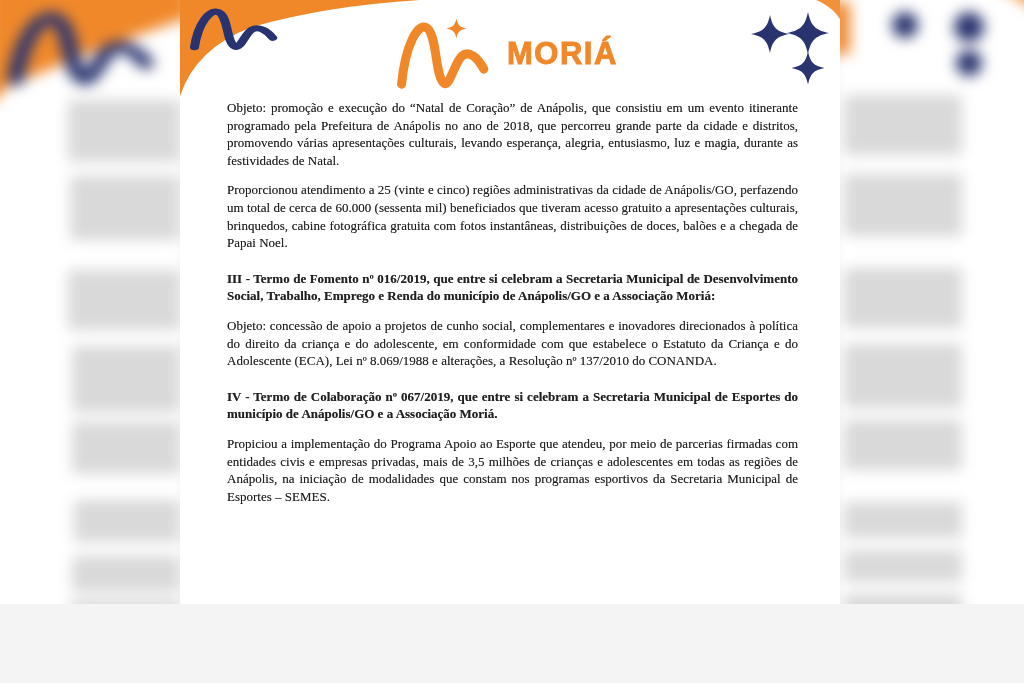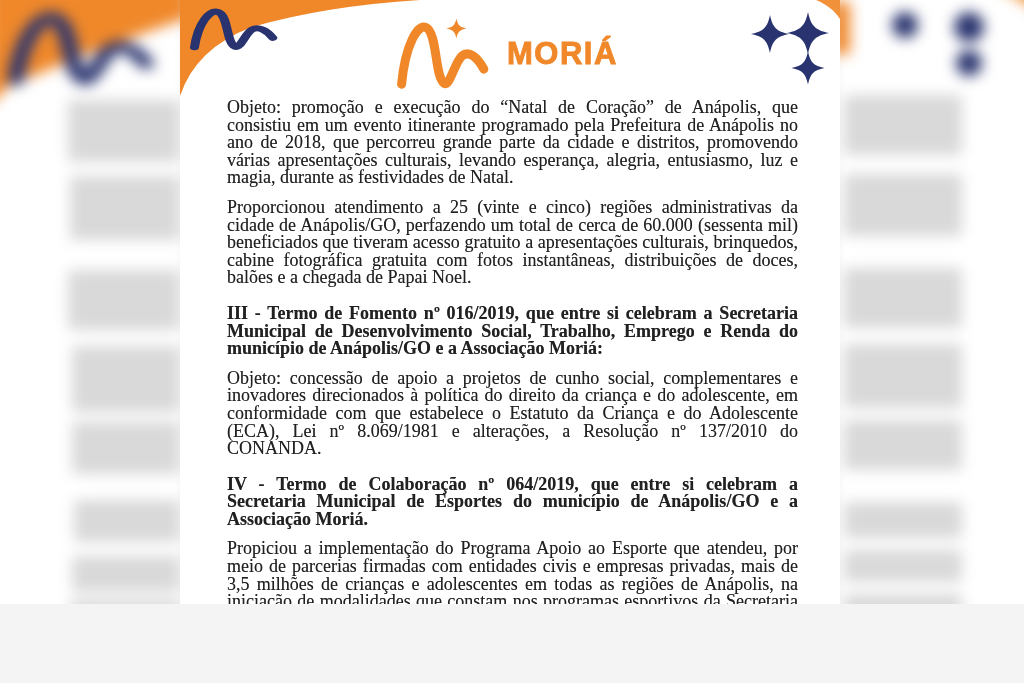--- a/index.html
+++ b/index.html
@@ -35,21 +35,21 @@
     position:absolute;left:327px;top:38px;
     font-family:"Liberation Sans",sans-serif;font-weight:bold;font-size:31px;
     letter-spacing:1.5px;color:#f0882a;line-height:1;
     -webkit-text-stroke:0.9px #f0882a;
   }
   .stars{position:absolute;left:558px;top:6px;}
   .corner-triangle{position:absolute;right:0;top:0;}
   
   .content{
     position:absolute;left:47px;right:42px;top:99px;
-    font-size:18px;line-height:17.6px;color:#212121;text-align:justify;
+    font-size:13px;line-height:17.6px;color:#212121;text-align:justify;
     text-shadow:0 0 0.5px rgba(40,40,40,0.5);
   }
   .content p{margin:0 0 12px 0;}
   .content p.heading{font-weight:bold;margin-top:18px;font-family:Liberation Serif, serif;}
 </style>
 </head>
 <body>
 
 <div class="stage">
 
@@ -114,19 +114,19 @@
     </svg>
 
     <svg class="corner-triangle" width="26" height="19" viewBox="0 0 26 19">
       <path d="M26,0 L2,0 C12,4 20,10 26,19 Z" fill="#f1913a"></path>
     </svg>
 
     <div class="content">
       <p>Objeto: promoção e execução do “Natal de Coração” de Anápolis, que consistiu em um evento itinerante programado pela Prefeitura de Anápolis no ano de 2018, que percorreu grande parte da cidade e distritos, promovendo várias apresentações culturais, levando esperança, alegria, entusiasmo, luz e magia, durante as festividades de Natal.</p>
       <p>Proporcionou atendimento a 25 (vinte e cinco) regiões administrativas da cidade de Anápolis/GO, perfazendo um total de cerca de 60.000 (sessenta mil) beneficiados que tiveram acesso gratuito a apresentações culturais, brinquedos, cabine fotográfica gratuita com fotos instantâneas, distribuições de doces, balões e a chegada de Papai Noel.</p>
       <p class="heading">III - Termo de Fomento nº 016/2019, que entre si celebram a Secretaria Municipal de Desenvolvimento Social, Trabalho, Emprego e Renda do município de Anápolis/GO e a Associação Moriá:</p>
-      <p>Objeto: concessão de apoio a projetos de cunho social, complementares e inovadores direcionados à política do direito da criança e do adolescente, em conformidade com que estabelece o Estatuto da Criança e do Adolescente (ECA), Lei nº 8.069/1981 e alterações, a Resolução nº 137/2010 do CONANDA.</p>
-      <p class="heading">IV - Termo de Colaboração nº 064/2019, que entre si celebram a Secretaria Municipal de Esportes do município de Anápolis/GO e a Associação Moriá.</p>
+      <p>Objeto: concessão de apoio a projetos de cunho social, complementares e inovadores direcionados à política do direito da criança e do adolescente, em conformidade com que estabelece o Estatuto da Criança e do Adolescente (ECA), Lei nº 8.069/1988 e alterações, a Resolução nº 137/2010 do CONANDA.</p>
+      <p class="heading">IV - Termo de Colaboração nº 067/2019, que entre si celebram a Secretaria Municipal de Esportes do município de Anápolis/GO e a Associação Moriá.</p>
       <p>Propiciou a implementação do Programa Apoio ao Esporte que atendeu, por meio de parcerias firmadas com entidades civis e empresas privadas, mais de 3,5 milhões de crianças e adolescentes em todas as regiões de Anápolis, na iniciação de modalidades que constam nos programas esportivos da Secretaria Municipal de Esportes – SEMES.</p>
     </div>
 
   </div>
 </div>
 
 </body></html>

